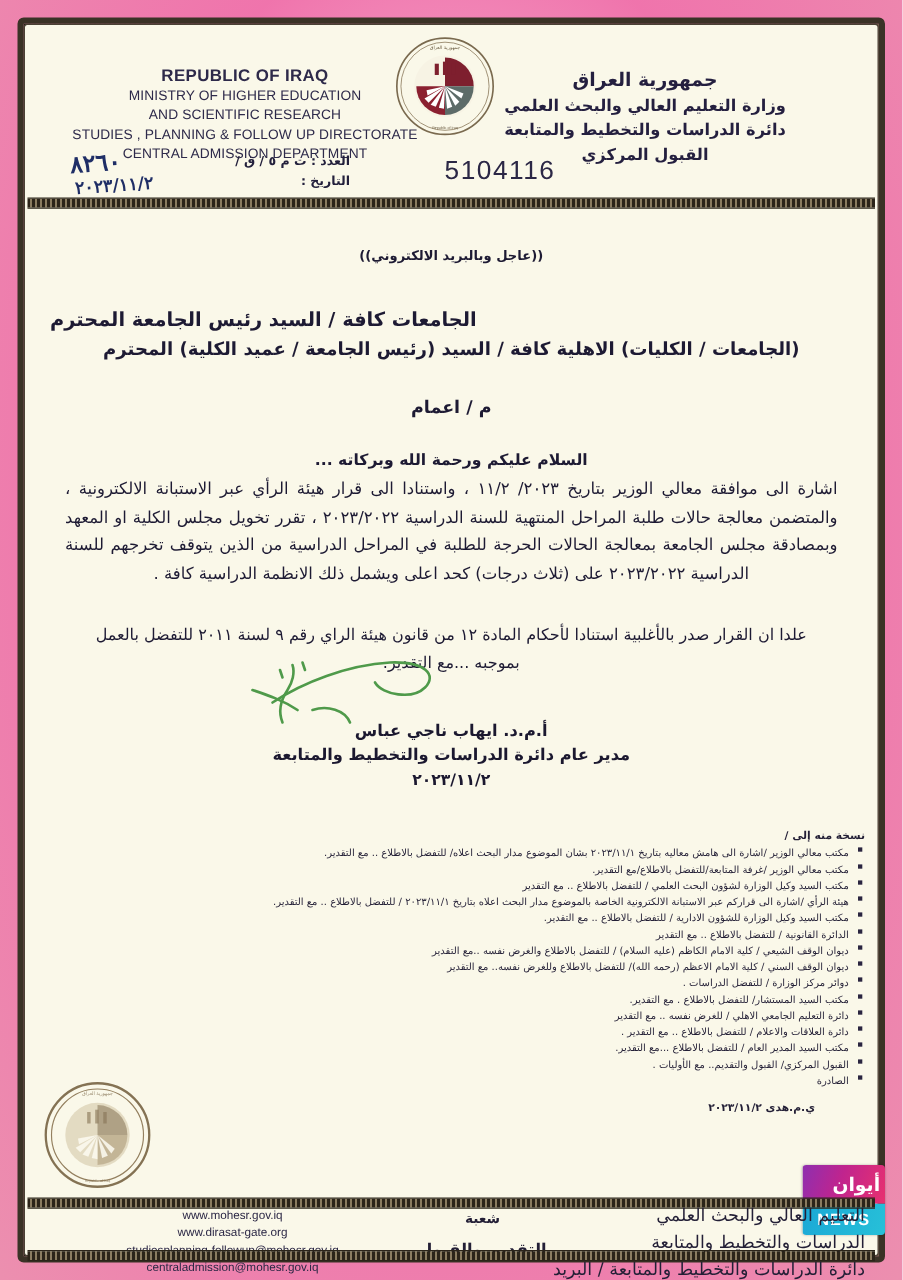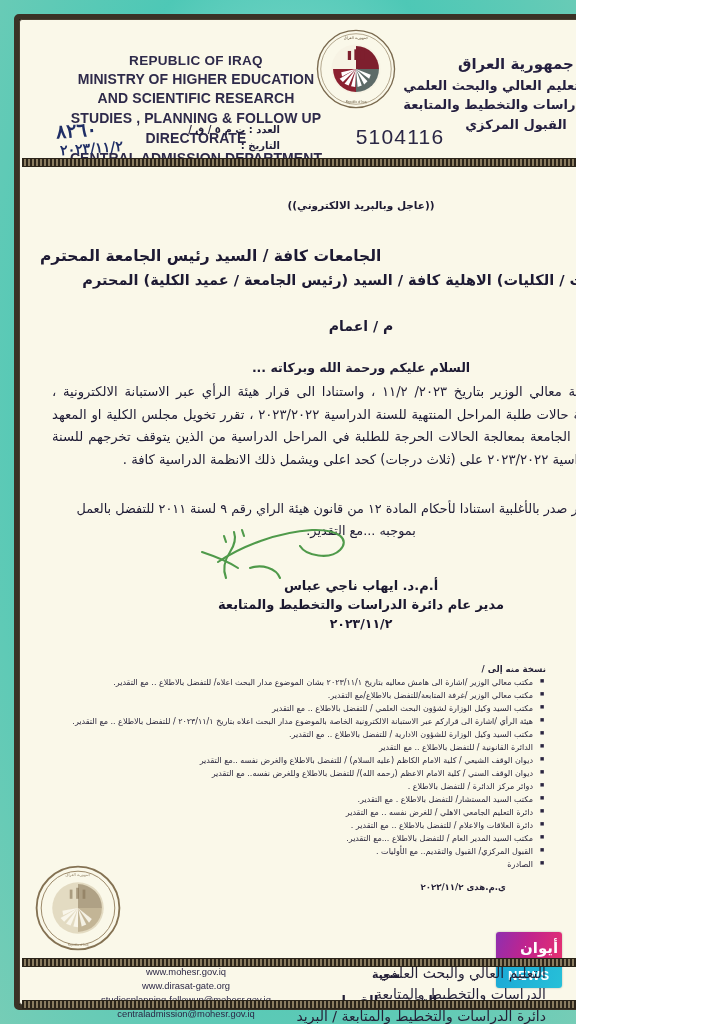--- a/index.html
+++ b/index.html
@@ -3,23 +3,23 @@
 <meta charset="utf-8">
 <title>Official Letter</title>
 <style>
   html, body {
     margin: 0;
     padding: 0;
     background: #ffffff;
   }
   .page {
     position: relative;
-    width: 576px;
+    width: 722px;
     height: 1024px;
-    background: #14b8a6;
+    background: #ec4899;
     overflow: hidden;
     font-family: "DejaVu Sans", sans-serif;
   }
 
   
   .paper-tone {
     position: absolute;
     inset: 0;
     background:
       radial-gradient(ellipse at 50% 40%, rgba(255,255,250,0.75) 0%, rgba(250,247,229,0.25) 55%, rgba(236,230,202,0.45) 100%);
@@ -74,22 +74,22 @@
     color: #2f2a48;
   }
   .hdr-left .l1 {
     font-size: 13.5px;
     font-weight: bold;
     letter-spacing: 0.3px;
     line-height: 1.3;
     color: #2e2a4a;
   }
   .hdr-left .l {
-    font-size: 14px;
-    font-weight: bold;
+    font-size: 11px;
+    font-weight: normal;
     line-height: 1.42;
     letter-spacing: 0.1px;
     color: #2e2a4a;
   }
 
   .hdr-right {
     position: absolute;
     right: 34px; top: 32px;
     width: 300px;
     text-align: center;
@@ -497,21 +497,21 @@
     <div class="dist-head">نسخة منه إلى /</div>
     <ul>
       <li>مكتب معالي الوزير /اشارة الى هامش معاليه بتاريخ ٢٠٢٣/١١/١ بشان الموضوع مدار البحث اعلاه/ للتفضل بالاطلاع .. مع التقدير.</li>
       <li>مكتب معالي الوزير /غرفة المتابعة/للتفضل بالاطلاع/مع التقدير.</li>
       <li>مكتب السيد وكيل الوزارة لشؤون البحث العلمي / للتفضل بالاطلاع .. مع التقدير</li>
       <li>هيئة الرأي /اشارة الى قراركم عبر الاستبانة الالكترونية الخاصة بالموضوع مدار البحث اعلاه بتاريخ ٢٠٢٣/١١/١ / للتفضل بالاطلاع .. مع التقدير.</li>
       <li>مكتب السيد وكيل الوزارة للشؤون الادارية / للتفضل بالاطلاع .. مع التقدير.</li>
       <li>الدائرة القانونية / للتفضل بالاطلاع .. مع التقدير</li>
       <li>ديوان الوقف الشيعي / كلية الامام الكاظم (عليه السلام) / للتفضل بالاطلاع والغرض نفسه ..مع التقدير</li>
       <li>ديوان الوقف السني / كلية الامام الاعظم (رحمه الله)/ للتفضل بالاطلاع وللغرض نفسه.. مع التقدير</li>
-      <li>دوائر مركز الدائرة / للتفضل بالاطلاع .</li>
+      <li>دوائر مركز الوزارة / للتفضل الدراسات .</li>
       <li>مكتب السيد المستشار/ للتفضل بالاطلاع . مع التقدير.</li>
       <li>دائرة التعليم الجامعي الاهلي / للغرض نفسه .. مع التقدير</li>
       <li>دائرة العلاقات والاعلام / للتفضل بالاطلاع .. مع التقدير .</li>
       <li>مكتب السيد المدير العام / للتفضل بالاطلاع ...مع التقدير.</li>
       <li>القبول المركزي/ القبول والتقديم.. مع الأوليات .</li>
       <li>الصادرة</li>
     </ul>
     <div class="dist-foot">ي.م.هدى ٢٠٢٣/١١/٢</div>
   </div>
 

